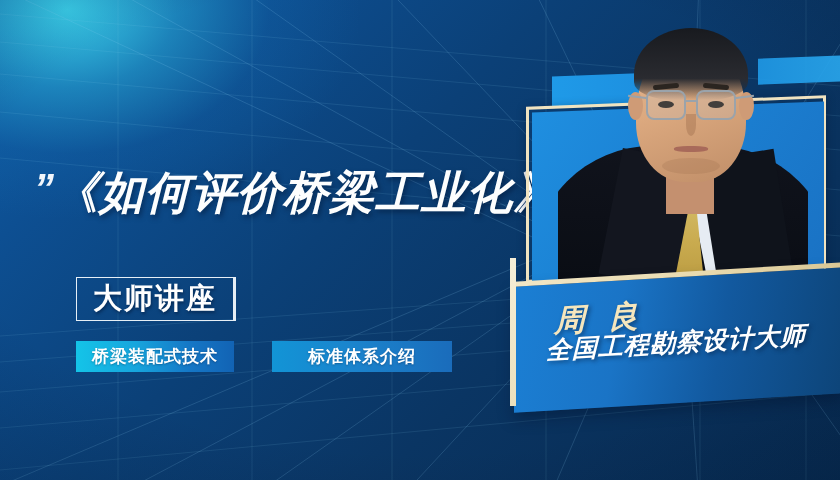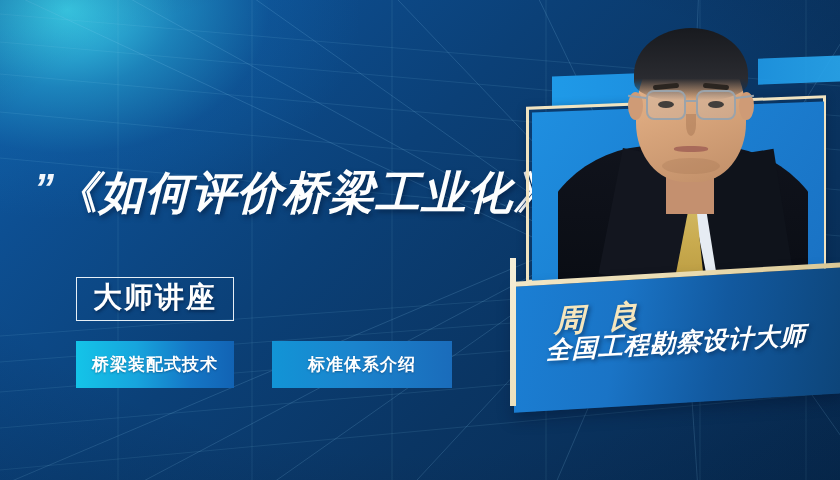--- a/index.html
+++ b/index.html
@@ -64,21 +64,21 @@
     transform:translateY(10px);
     letter-spacing:-3px;
     margin-left:1px;
   }
 
   
   .lecture-bar {
     position:absolute; left:76px; top:277px;
     height:44px;
     border:1.6px solid rgba(248,252,255,0.93);
-    display:flex; align-items:stretch;flex-direction:column;
+    display:flex; align-items:stretch;
   }
   .lecture-kind {
     display:flex; align-items:center; justify-content:center;
     padding:0 16px;
     font-size:29px; font-weight:700; letter-spacing:2px;
     color:#ffffff;
     text-shadow:1px 2px 3px rgba(0,20,50,0.5);
   }
   .lecture-sep { width:1.6px; background:rgba(248,252,255,0.93); }
   .lecture-time {
@@ -88,21 +88,21 @@
     color:#ffffff;
     text-shadow:1px 2px 3px rgba(0,20,50,0.5);
   }
 
   
   .tags {
     position:absolute; left:76px; top:341px;
     display:flex; align-items:center;
   }
   .tag {
-    height:47px;
+    height:31px;
     display:flex; align-items:center; justify-content:center;
     padding:0 16px;
     font-size:17px; font-weight:700; letter-spacing:1px;
     color:#ffffff;
     background:linear-gradient(90deg, #14c4e8 0%, #17a5dd 38%, #1577c6 72%, #1263b4 100%);
     text-shadow:0 1px 2px rgba(0,30,60,0.35);
   }
   .tag.second {
     margin-left:38px;
     padding:0 36px;

